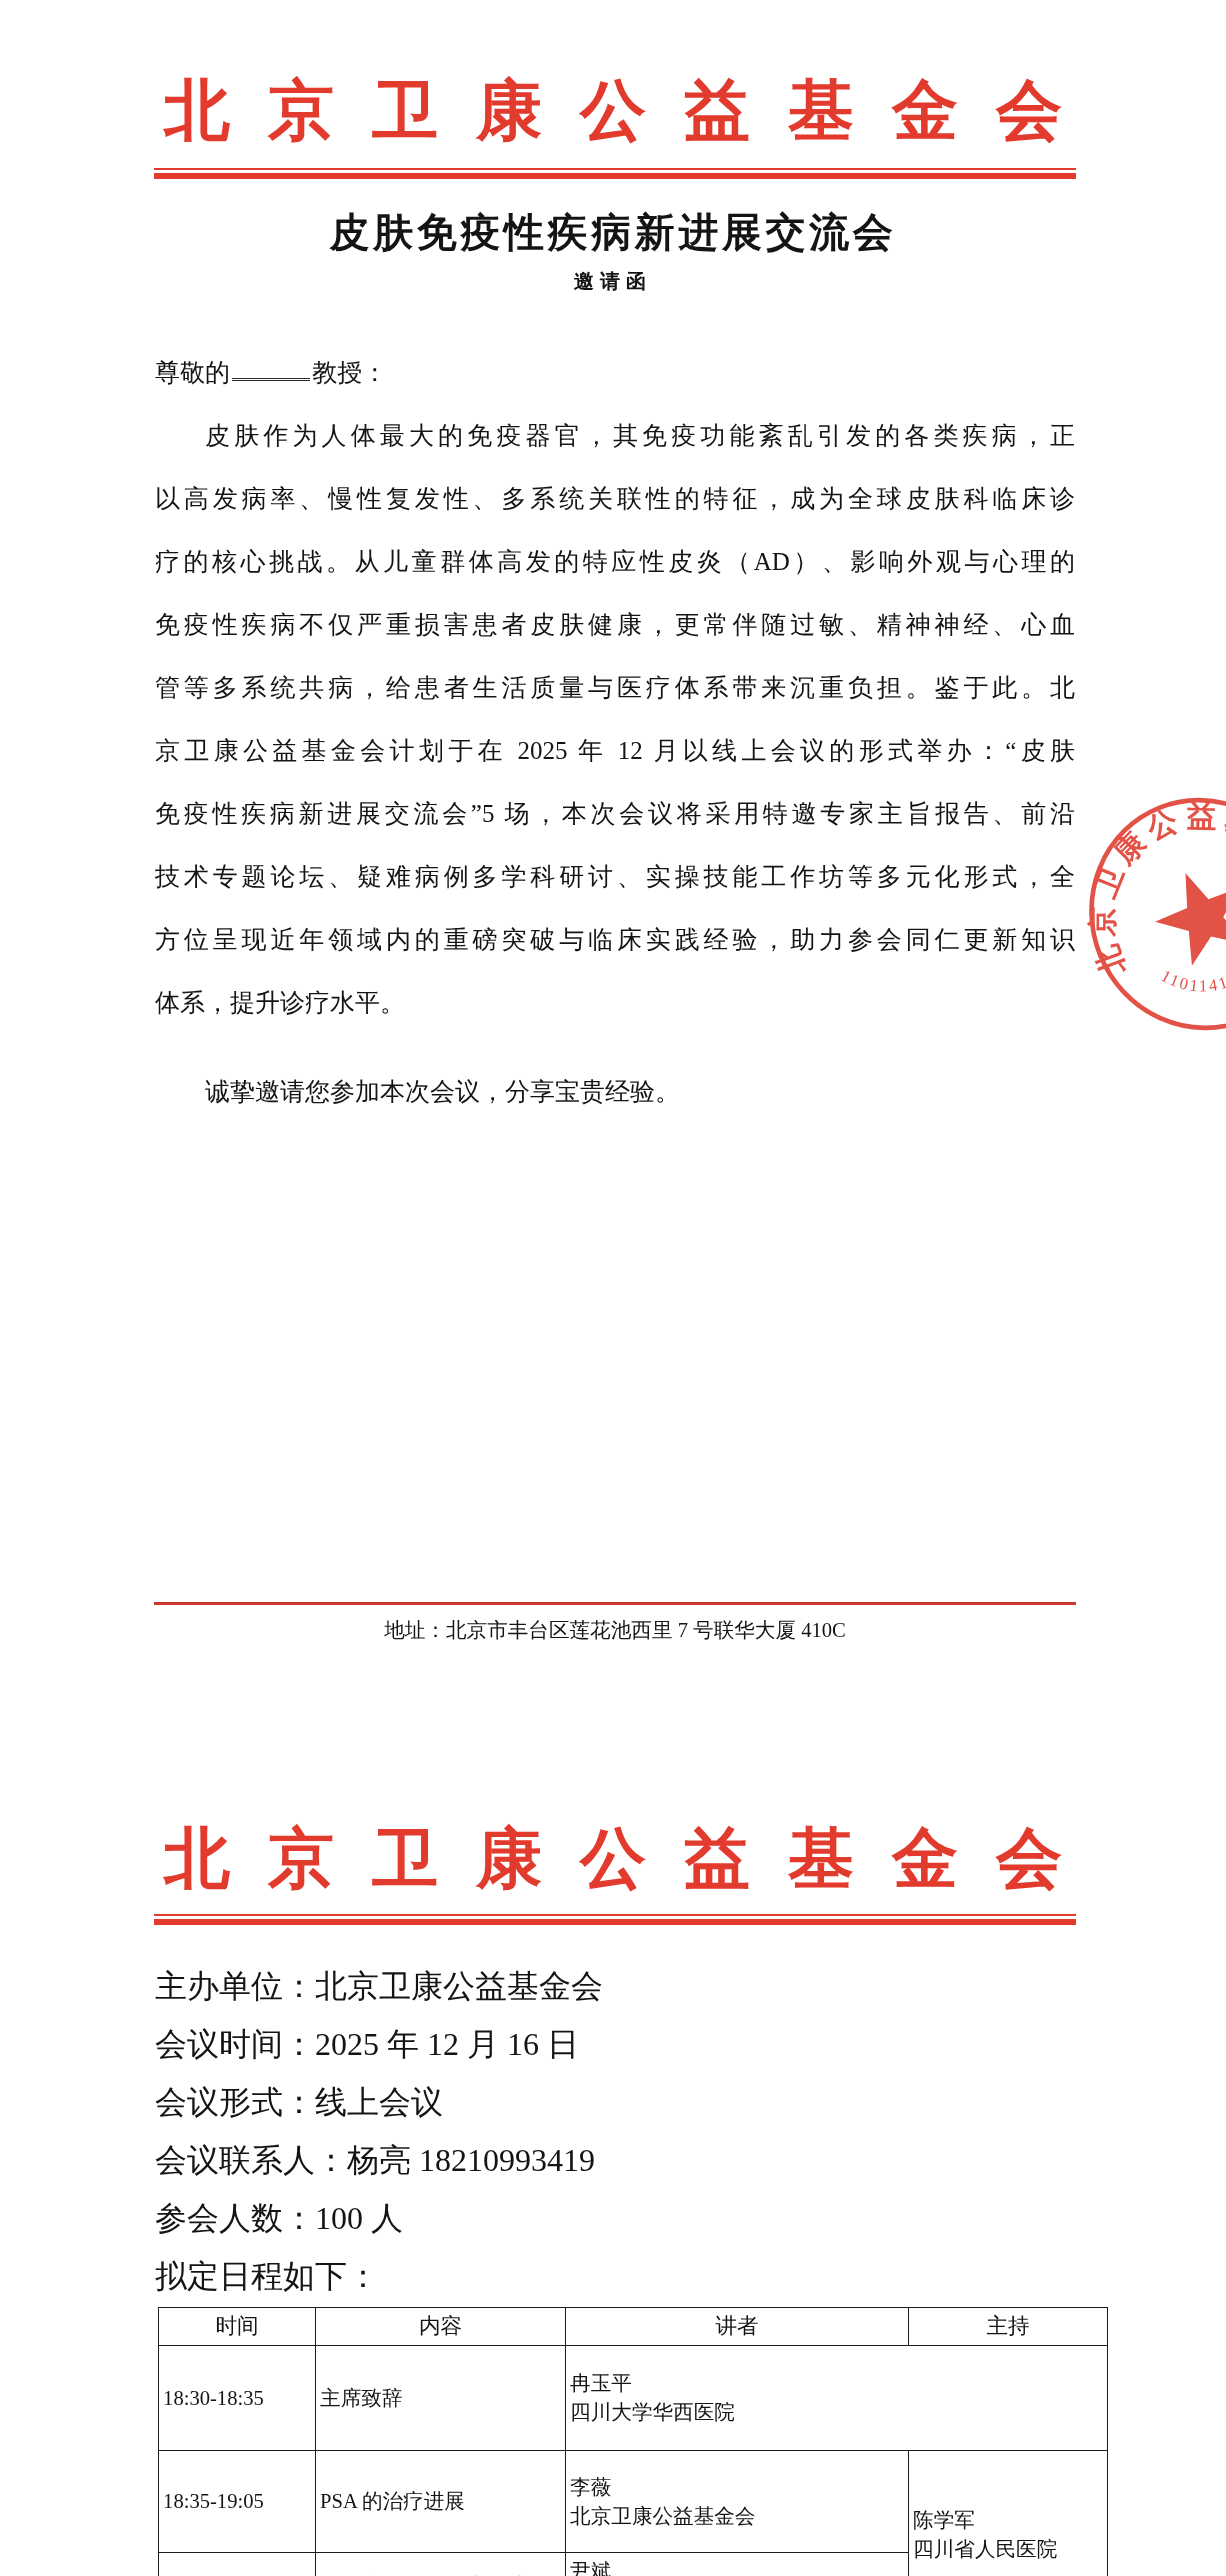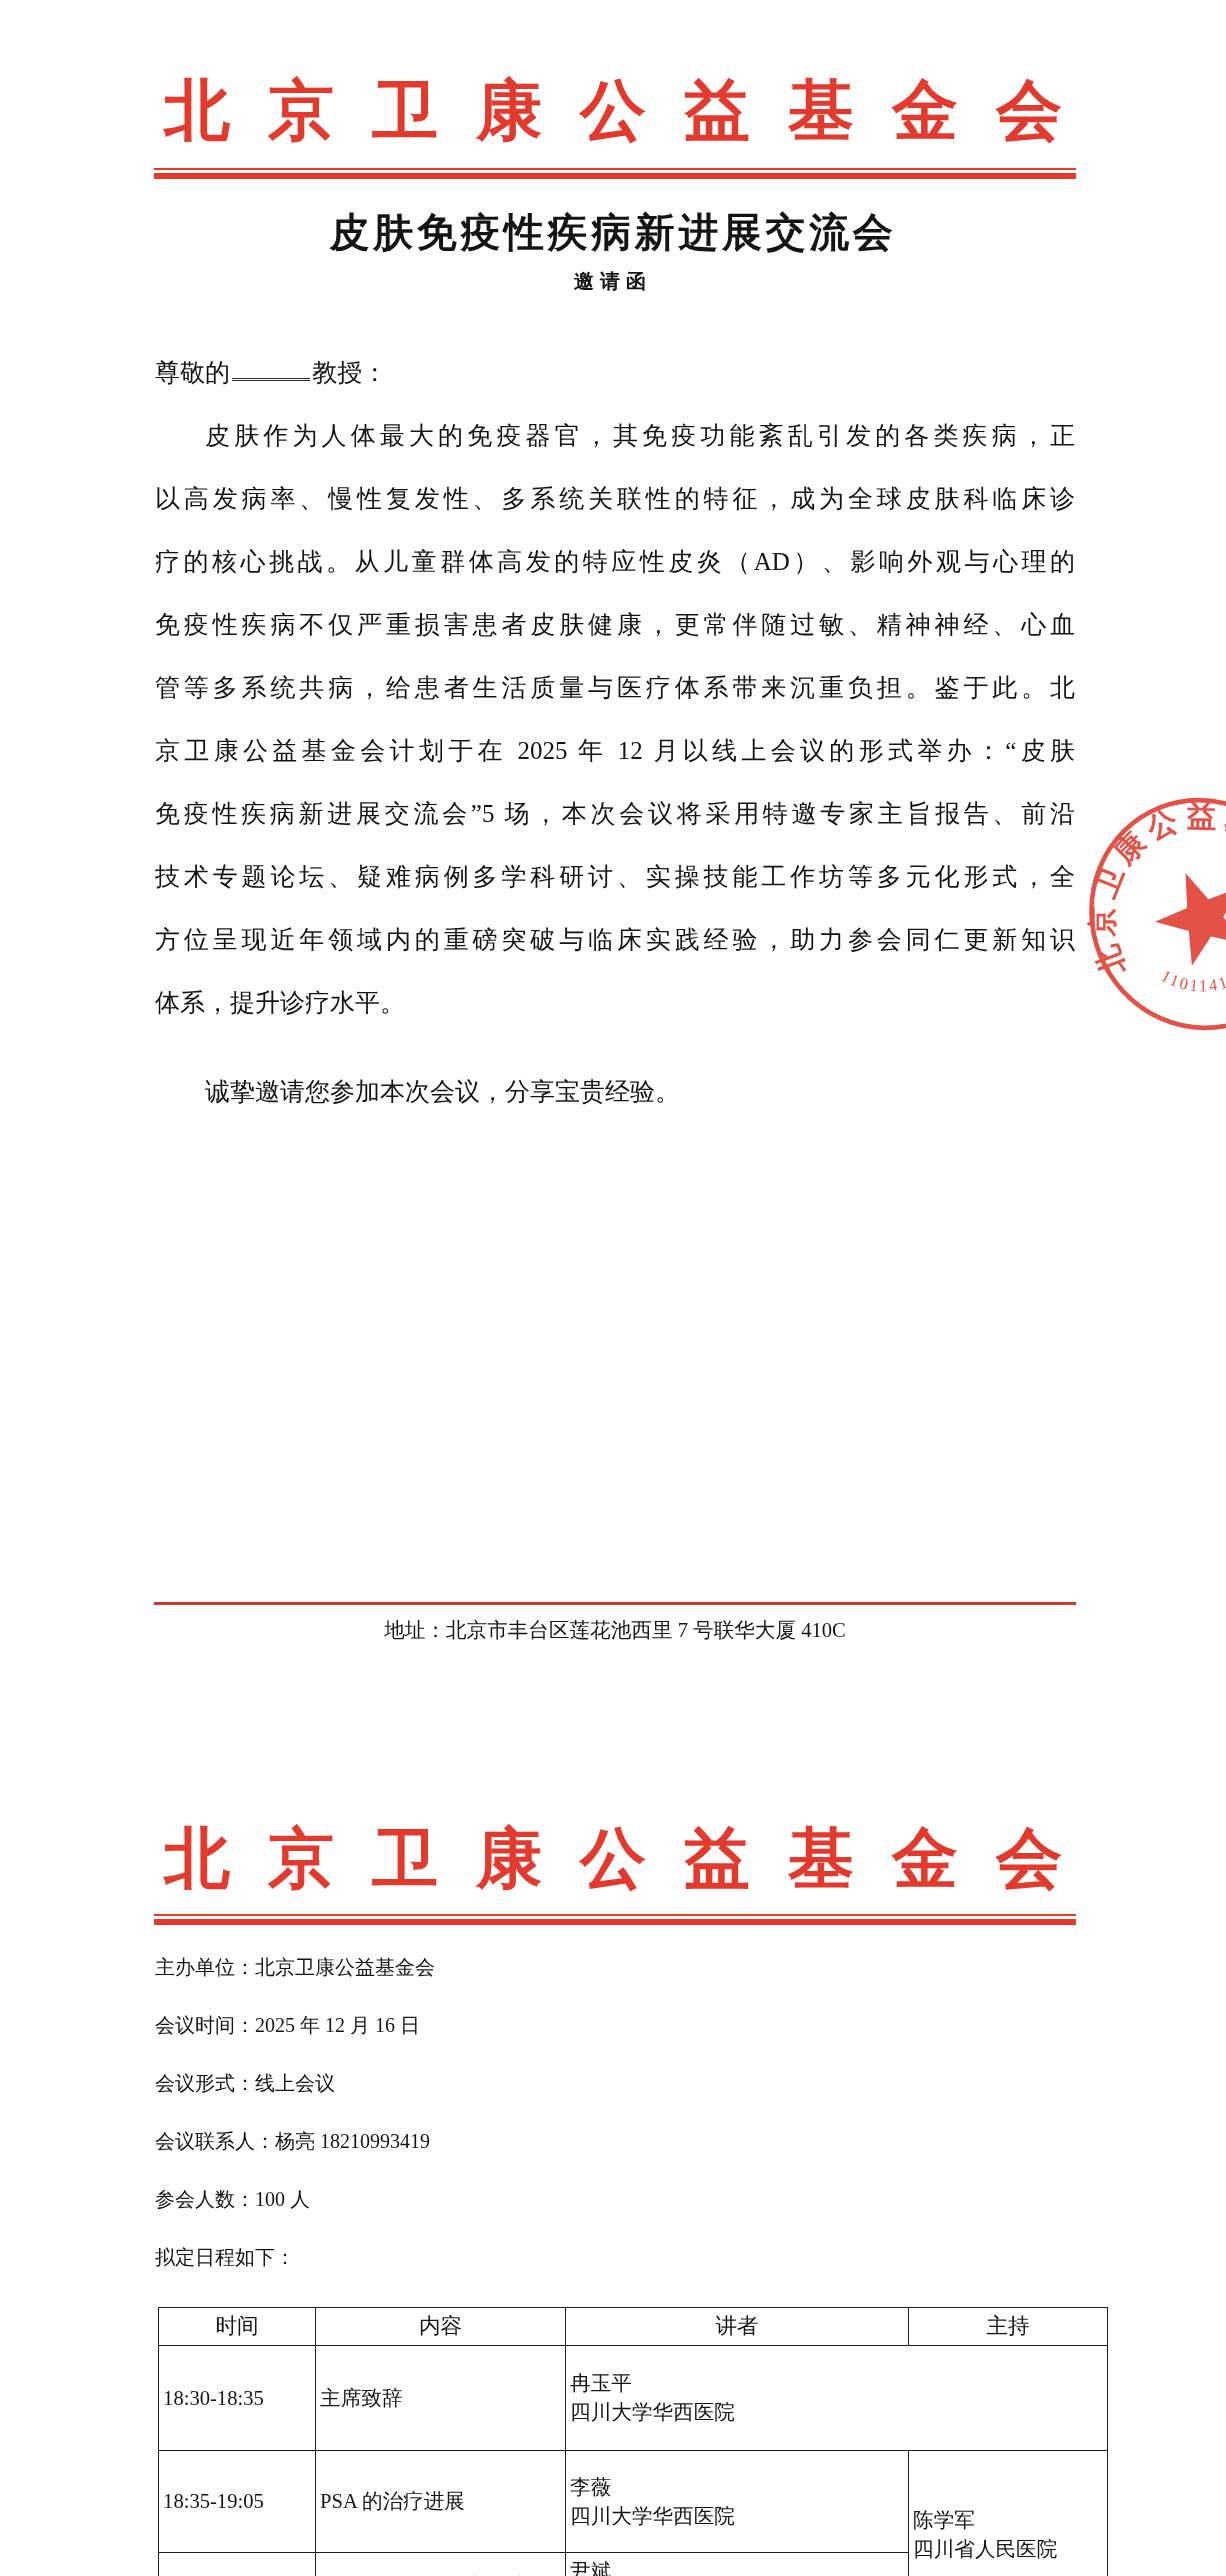--- a/index.html
+++ b/index.html
@@ -25,21 +25,21 @@
 
   .letter-body{position:absolute;top:341px;left:155px;width:920px;font-size:25px;line-height:63px;}
   .greeting{white-space:nowrap;}
   .blank-underline{display:inline-block;width:78px;height:25px;border-bottom:3.6px double #2a2a2a;
     vertical-align:baseline;margin:0 2.1px;}
   .p-line{text-align:justify;text-align-last:justify;}
   .p-line.first{text-indent:2em;}
   .p-line.last{text-align-last:left;}
   .closing-line{margin-top:26px;text-indent:2em;}
 
-  .details-block{position:absolute;top:205px;left:155px;width:920px;font-size:20px;line-height:58px;}
+  .details-block{position:absolute;top:224px;left:155px;width:920px;font-size:32px;line-height:58px;}
 
   .schedule-table{position:absolute;top:574px;left:158px;border-collapse:collapse;table-layout:fixed;
     font-size:20.6px;line-height:29px;}
   .schedule-table td,.schedule-table th{border:1.5px solid #1c1c1c;vertical-align:middle;
     white-space:pre-line;padding:1px 4.1px;font-weight:400;overflow:hidden;}
   .schedule-table th{font-size:21.6px;}
   .schedule-table .c-time{width:157px;}
   .schedule-table .c-content{width:250px;}
   .schedule-table .c-speaker{width:343px;}
   .schedule-table .c-host{width:199px;}
@@ -145,21 +145,21 @@
     <tr style="height:105px">
       <td>18:30-18:35</td>
       <td>主席致辞</td>
       <td colspan="2">冉玉平
 四川大学华西医院</td>
     </tr>
     <tr style="height:102px">
       <td>18:35-19:05</td>
       <td>PSA 的治疗进展</td>
       <td>李薇
-四川大学华西医院</td>
+北京卫康公益基金会</td>
       <td rowspan="2">陈学军
 四川省人民医院</td>
     </tr>
     <tr style="height:67px">
       <td>19:05-19:35</td>
       <td>银屑病 EADV 更新内容</td>
       <td>尹斌
 成都市第二人民医院</td>
     </tr>
 

